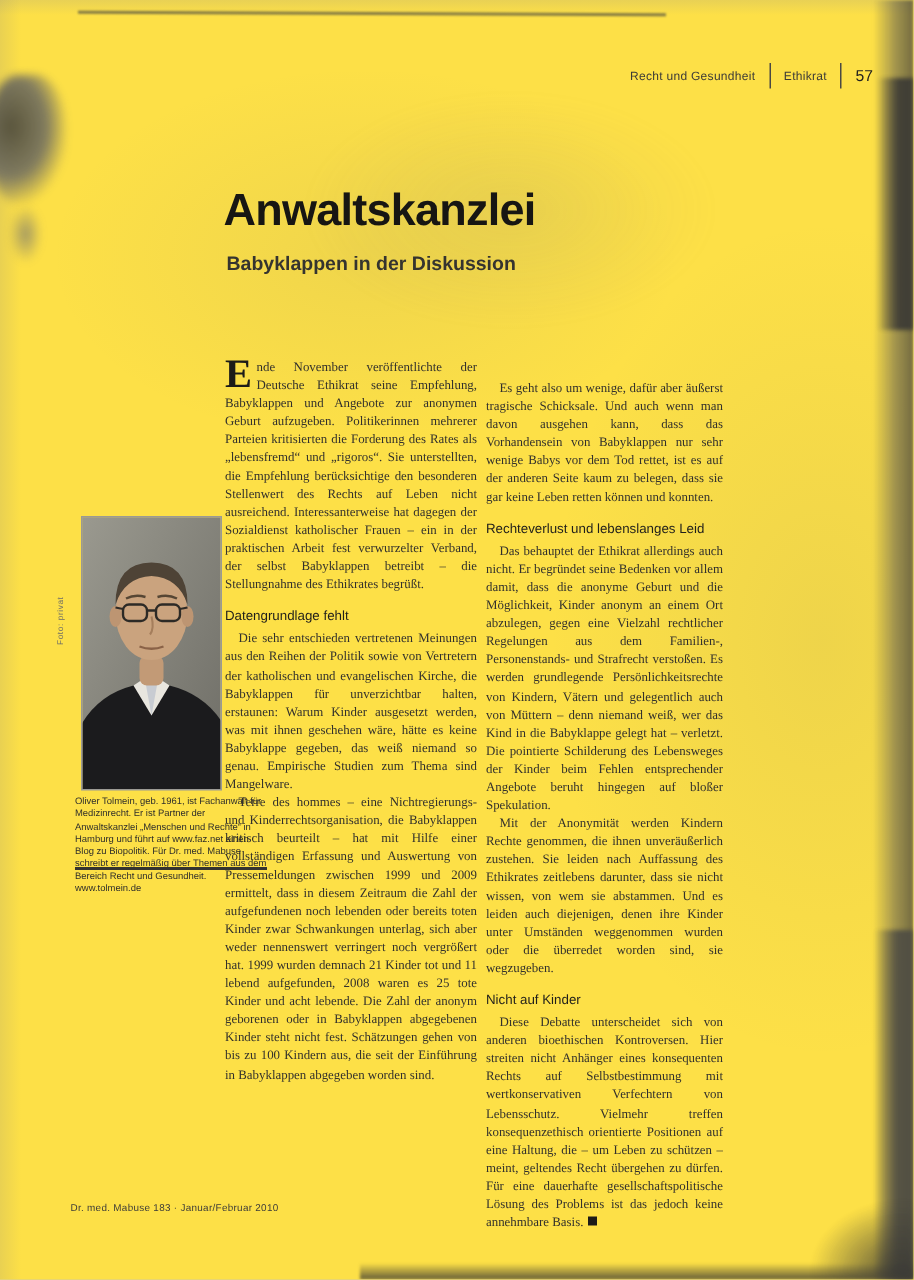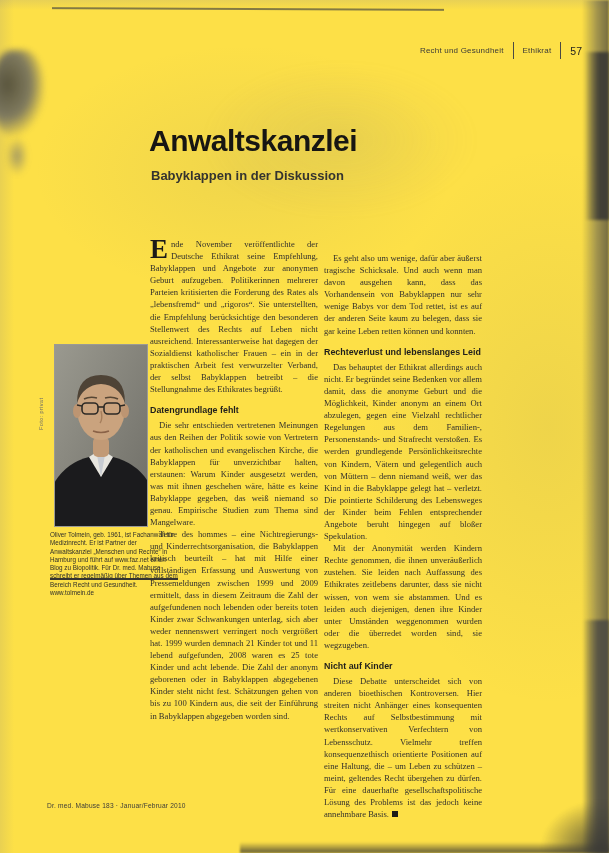--- a/index.html
+++ b/index.html
@@ -41,21 +41,21 @@
   
   .caption{position:absolute;left:50px;top:531px;width:128px;font-size:6.3px;line-height:8.3px;color:#2f2e2a;text-align:left;}
   .caption-rule{position:absolute;left:50px;top:578px;width:128px;height:1.5px;background:#35342f;}
 
   
   .col{position:absolute;font-family:"Liberation Serif",serif;font-size:8.6px;line-height:12.1px;color:#33312c;text-align:justify;}
   .col-left{left:150px;top:238px;width:168px;}
   .col-right{left:324px;top:252px;width:158px;}
   .col p{margin:0;text-indent:9px;}
   .col p.first{text-indent:0;}
-  .col h3.col-heading{font-family:"Liberation Sans",sans-serif;font-size:8.9px;font-weight:700;color:#201f1b;margin:9px 0 3px 0;text-align:left;}
+  .col h3.col-heading{font-family:"Liberation Sans",sans-serif;font-size:8.9px;font-weight:400;color:#201f1b;margin:9px 0 3px 0;text-align:left;}
   .dropcap{float:left;font-family:"Liberation Serif",serif;font-weight:700;font-size:27px;line-height:21px;padding:1px 3px 0 0;color:#1c1b18;}
   .endmark{display:inline-block;width:6px;height:6px;background:#1c1b18;margin-left:3px;}
 
   
   .footer{position:absolute;left:47px;top:802px;font-size:6.6px;color:#3d3c38;letter-spacing:.2px;}
 </style>
 </head>
 <body>
 
 <div class="scan">

